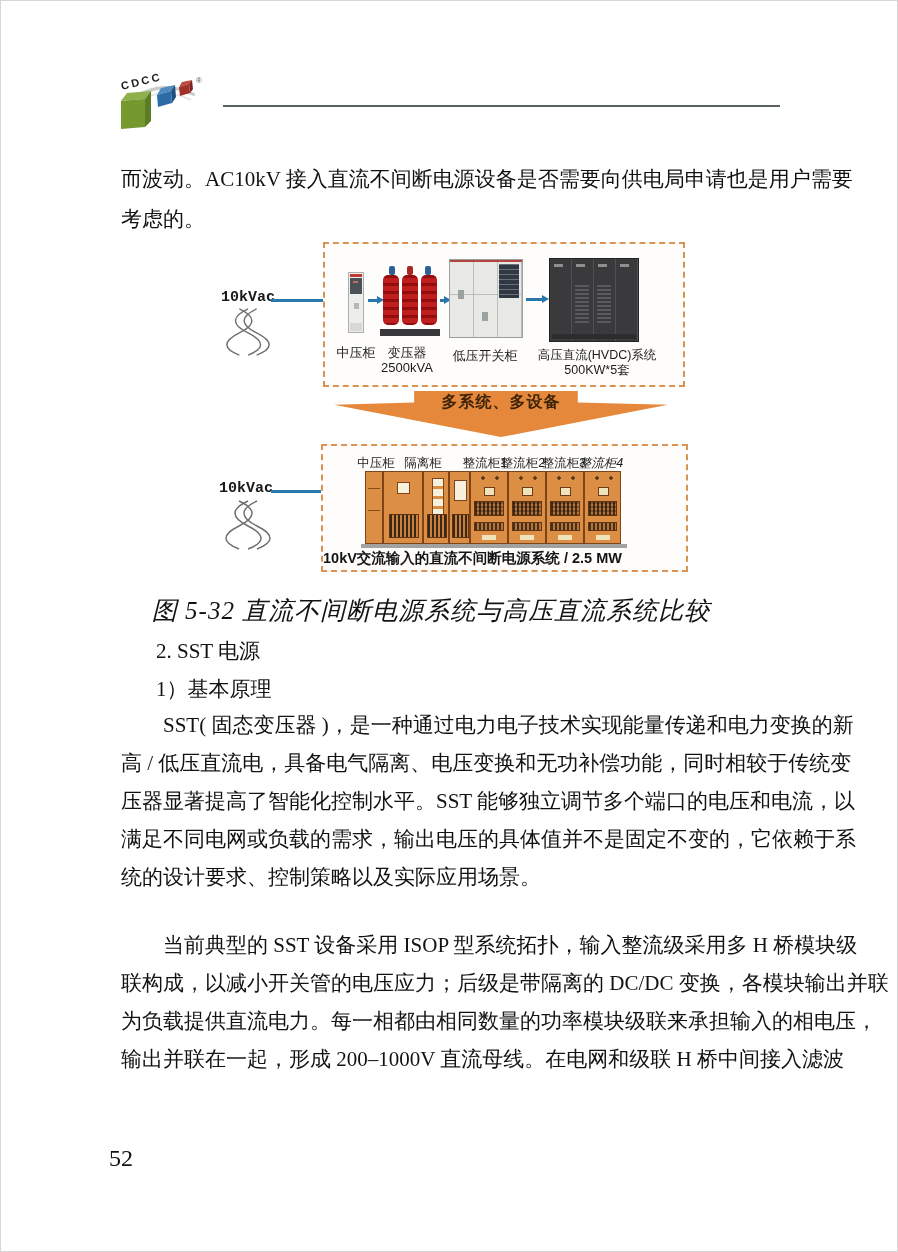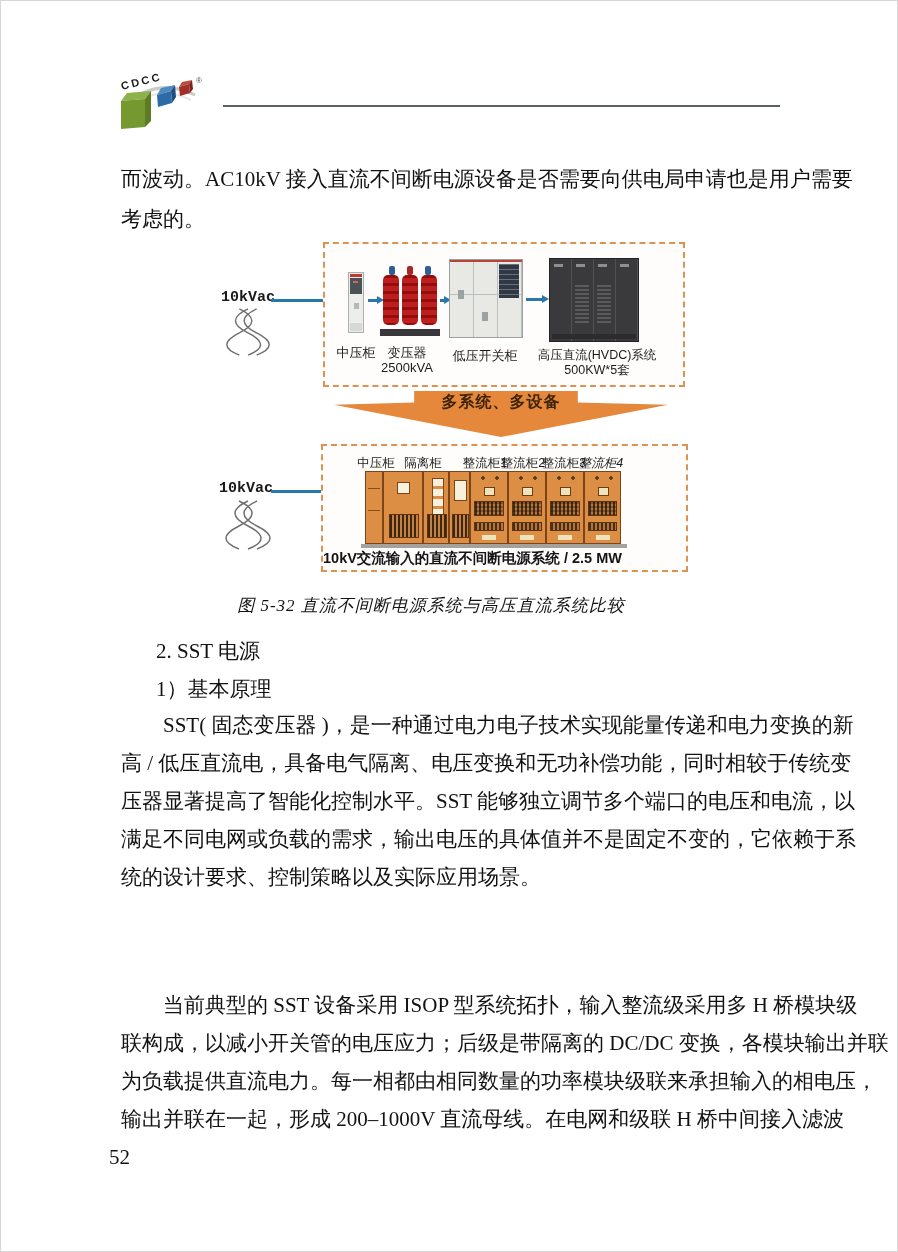--- a/index.html
+++ b/index.html
@@ -11,27 +11,27 @@
   
   .logo{position:absolute;left:112px;top:72px;width:92px;height:64px;}
   .header-rule{position:absolute;left:222px;top:104px;width:557px;height:2px;background:#59625e;}
   
   .para{position:absolute;left:120px;width:664px;font-size:21px;}
   .tline{height:40px;line-height:40px;white-space:nowrap;}
   .intro{top:158px;}
   .indent-first .tline:first-child{text-indent:2em;}
   .p1{top:705px;}
   .p1 .tline,.p2 .tline{height:38px;line-height:38px;}
-  .p2{top:985px;}
+  .p2{top:925px;}
   .heading{position:absolute;left:155px;font-size:21px;line-height:24px;white-space:nowrap;}
   .h1{top:638px;}
   .h2{top:676px;}
   .fig-caption{position:absolute;left:130px;top:593px;width:600px;text-align:center;
-    font-style:italic;font-size:17px;letter-spacing:1px;}
-  .page-num{position:absolute;left:108px;top:1144px;font-size:21px;}
+    font-style:italic;font-size:25px;letter-spacing:1px;}
+  .page-num{position:absolute;left:108px;top:1144px;font-size:24px;}
   
   .figure{position:absolute;left:0;top:0;width:100%;height:100%;}
   .src-label{position:absolute;font-family:Liberation Mono, monospace;
     font-weight:bold;font-size:15px;color:#1a1a1a;}
   .src-top{left:220px;top:288px;}
   .src-bottom{left:218px;top:479px;}
   .waves{position:absolute;}
   .waves-top{left:224px;top:306px;}
   .waves-bottom{left:224px;top:498px;}
   .flow-arrow{position:absolute;height:3px;background:var(--arrow-blue,#2878ae);}

